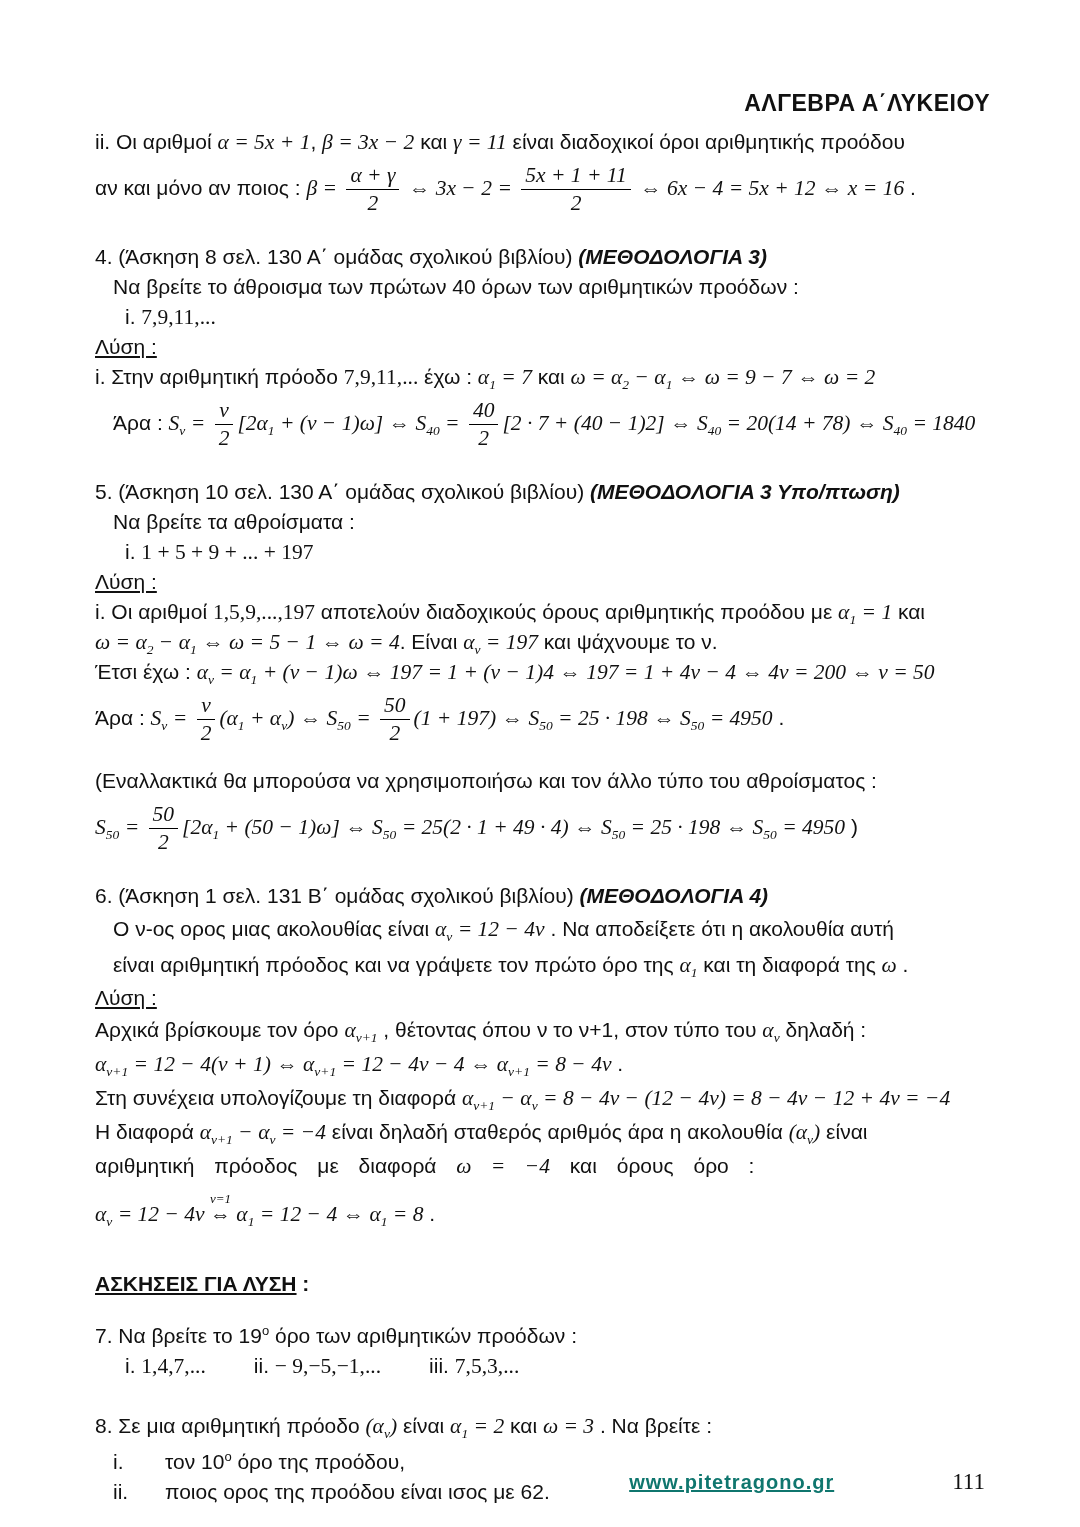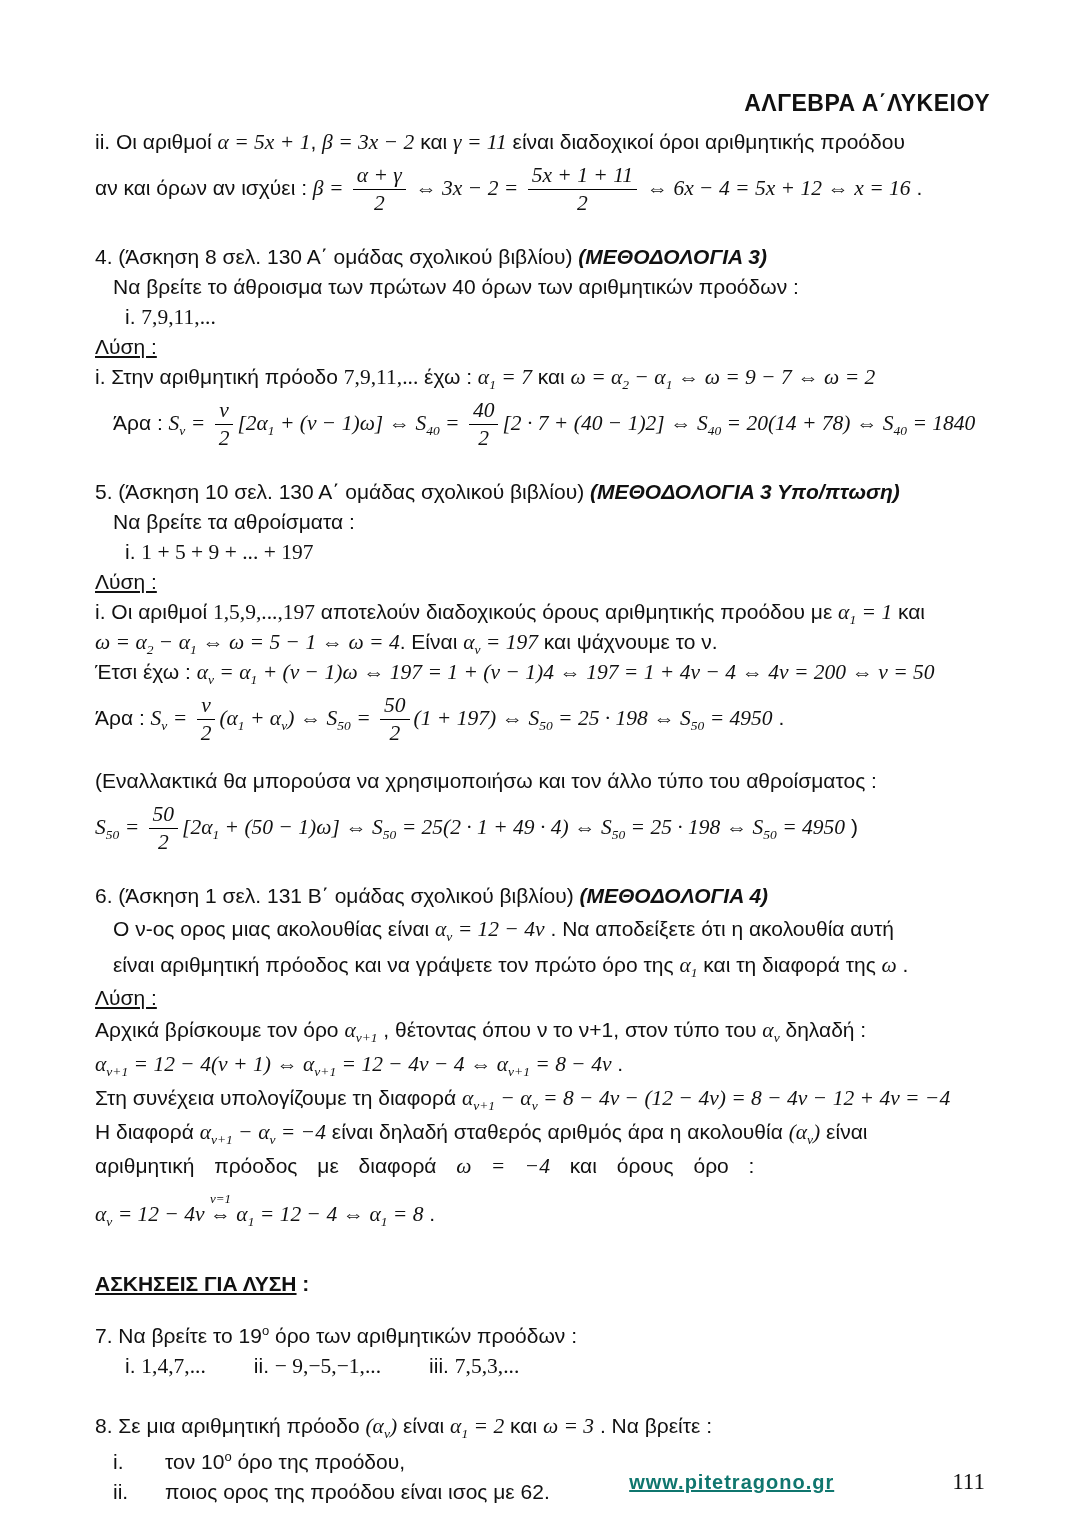--- a/index.html
+++ b/index.html
@@ -47,21 +47,21 @@
 </style>
 </head>
 <body>
 
 <div class="page">
   <div class="content">
 
     <div class="hdr">ΑΛΓΕΒΡΑ Α΄ΛΥΚΕΙΟΥ</div>
 
     <div class="line"><span class="rt">ii. Οι αριθμοί </span><span class="mi">α = 5x + 1</span><span class="rt">, </span><span class="mi">β = 3x − 2</span><span class="rt"> και </span><span class="mi">γ = 11</span><span class="rt"> είναι διαδοχικοί όροι αριθμητικής προόδου</span></div>
-    <div class="formula-line"><span class="rt">αν και όρων αν ισχύει : </span><span class="mi">β = </span><span class="frac"><span class="fn">α + γ</span><span class="fd">2</span></span><span class="mi"> ⇔ 3x − 2 = </span><span class="frac"><span class="fn">5x + 1 + 11</span><span class="fd">2</span></span><span class="mi"> ⇔ 6x − 4 = 5x + 12 ⇔ x = 16</span><span class="rt"> .</span></div>
+    <div class="formula-line"><span class="rt">αν και μόνο αν ποιος : </span><span class="mi">β = </span><span class="frac"><span class="fn">α + γ</span><span class="fd">2</span></span><span class="mi"> ⇔ 3x − 2 = </span><span class="frac"><span class="fn">5x + 1 + 11</span><span class="fd">2</span></span><span class="mi"> ⇔ 6x − 4 = 5x + 12 ⇔ x = 16</span><span class="rt"> .</span></div>
 
     <div class="sec">
       <div class="line">
         <span>4. (Άσκηση 8 σελ. 130 Α΄ ομάδας σχολικού βιβλίου)</span>
         <span class="bold">(ΜΕΘΟΔΟΛΟΓΙΑ 3)</span>
       </div>
       <div class="line indent1">Να βρείτε το άθροισμα των πρώτων 40 όρων των αριθμητικών προόδων :</div>
       <div class="line indent2"><span class="rt">i. </span><span class="mn">7,9,11,...</span></div>
       <div class="solution-label">Λύση :</div>
       <div class="line"><span class="rt">i. Στην αριθμητική πρόοδο </span><span class="mn">7,9,11,...</span><span class="rt"> έχω : </span><span class="mi">α</span><sub class="msub">1</sub><span class="mi"> = 7</span><span class="rt"> και </span><span class="mi">ω = α</span><sub class="msub">2</sub><span class="mi"> − α</span><sub class="msub">1</sub><span class="mi"> ⇔ ω = 9 − 7 ⇔ ω = 2</span></div>

